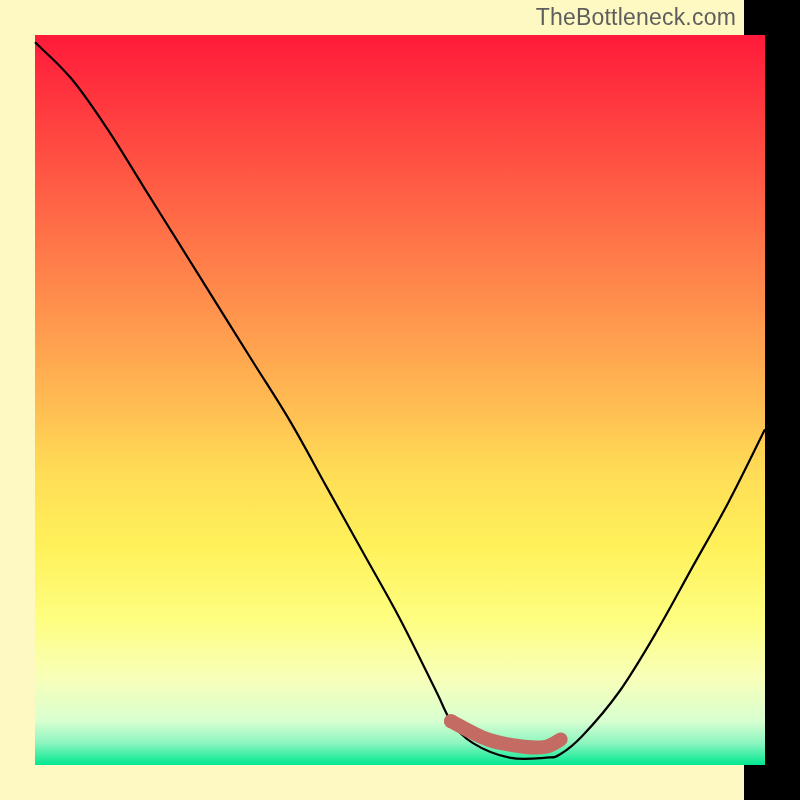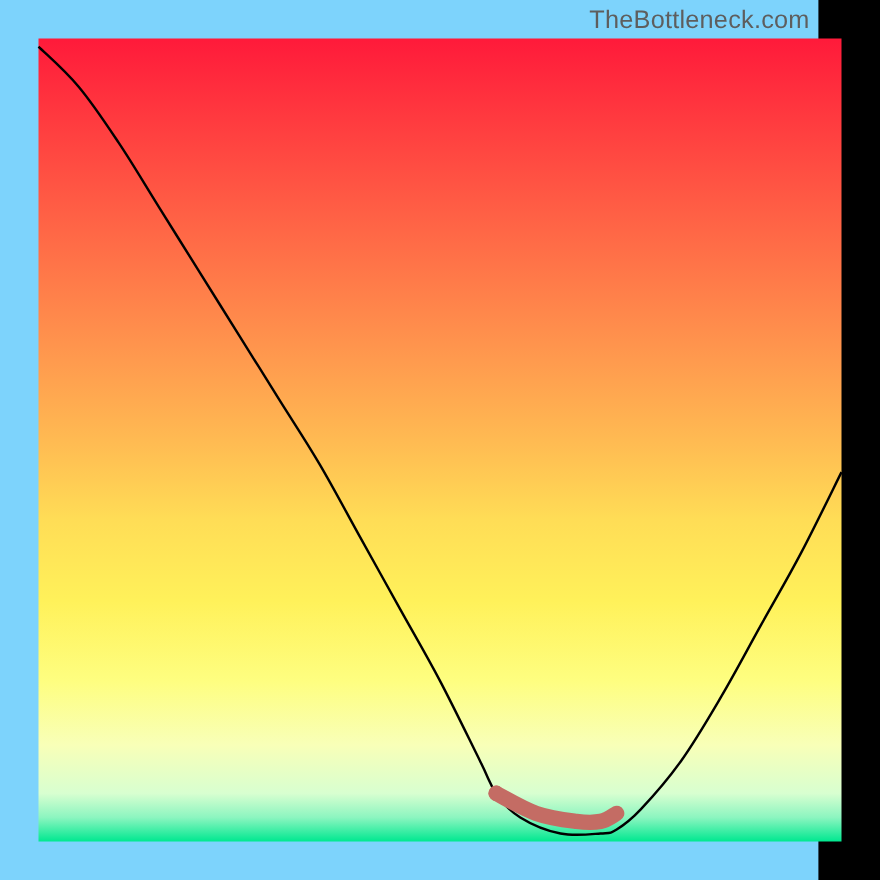--- a/index.html
+++ b/index.html
@@ -7,21 +7,21 @@
     padding: 0;
     width: 800px;
     height: 800px;
     background: #000000;
     overflow: hidden;
   }
   .stage {
     position: relative;
     width: 744px;
     height: 800px;
-    background: #7dd3fc;
+    background: #fef9c3;
   }
   .plot-area {
     position: absolute;
     left: 35px;
     top: 35px;
     width: 730px;
     height: 730px;
   }
   .gradient {
     position: absolute;

